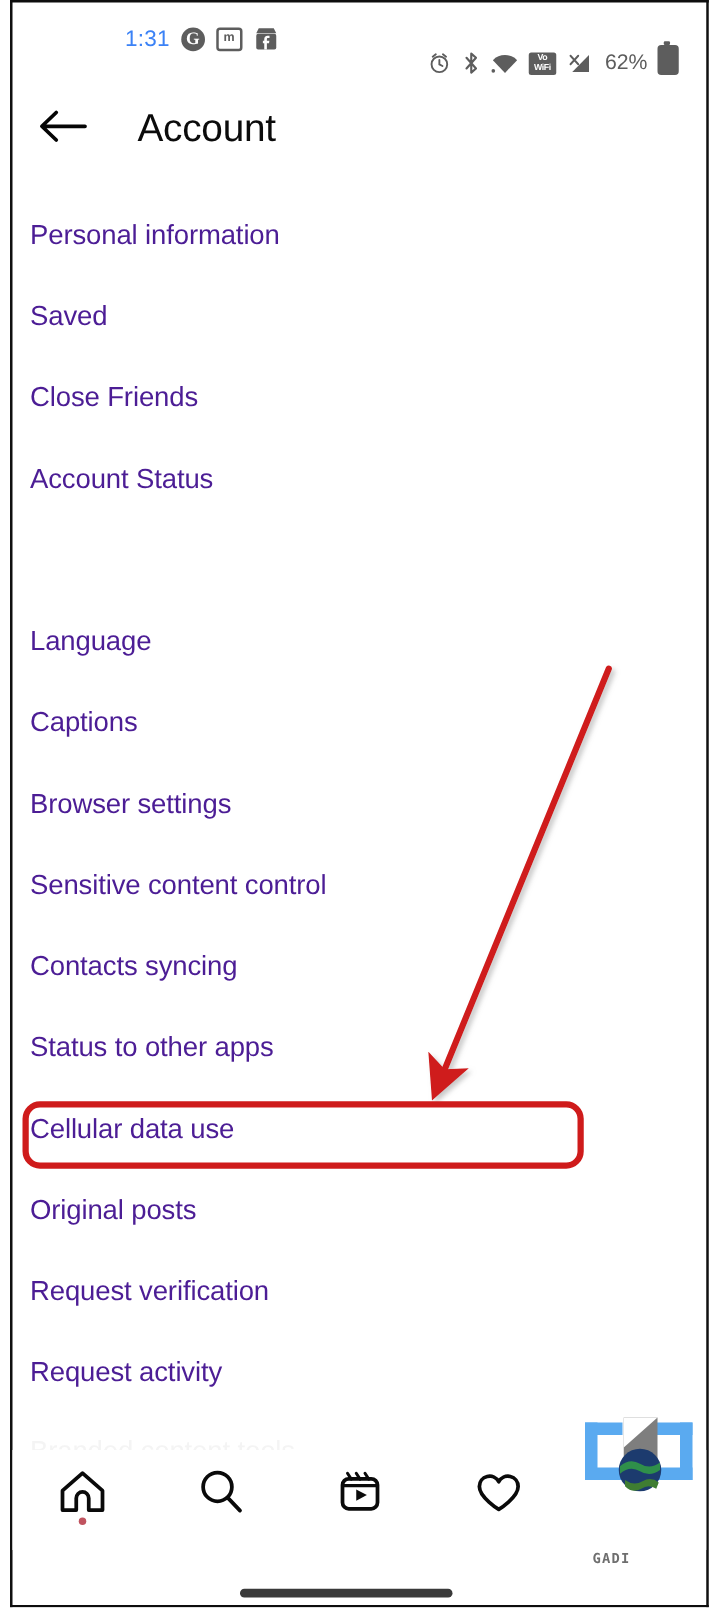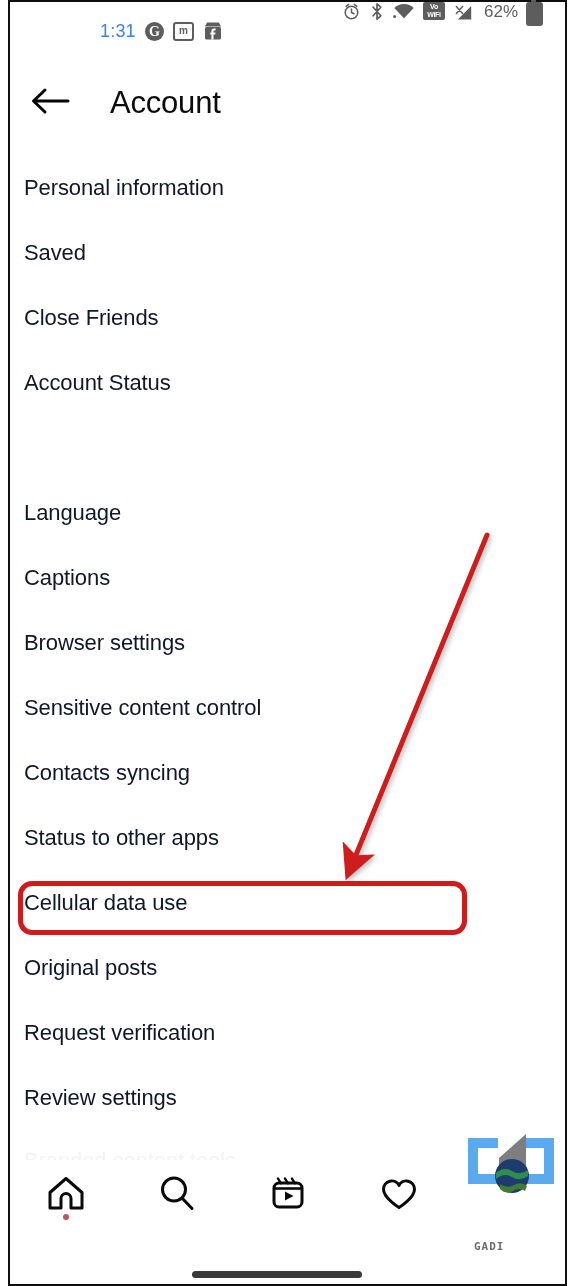--- a/index.html
+++ b/index.html
@@ -25,21 +25,21 @@
     display:flex;align-items:center;color:#5a5a5a;
   }
   #sb-left{
     position:absolute;left:90px;top:0;height:58px;
     display:flex;align-items:center;gap:9px;
   }
   #sb-clock{font-size:18px;color:#3b82f6;letter-spacing:.2px;}
   .sb-ico{display:inline-flex;align-items:center;justify-content:center;}
   #sb-right{
     position:absolute;right:22px;top:0;height:58px;
-    display:flex;align-items:flex-start;gap:8px;
+    display:flex;align-items:flex-end;gap:8px;
   }
   #sb-battpct{font-size:17px;color:#5d5d5d;margin-left:2px;}
 
   
   .g-circle{
     width:19px;height:19px;border-radius:50%;background:#5d5d5d;
     color:#fff;font-size:14px;font-weight:bold;line-height:19px;text-align:center;
     font-family:"Liberation Serif",serif;
   }
   .m-box{
@@ -71,21 +71,21 @@
     font-size:31px;color:#0b0b0b;font-weight:400;letter-spacing:-.2px;
   }
 
   
   #list{position:absolute;left:10px;top:150px;width:555px;height:1000px;}
   .row{
     position:absolute;left:0;width:555px;height:46px;
     display:flex;align-items:center;cursor:pointer;
   }
   .row-label{
-    padding-left:14px;font-size:22px;color:#0f172a;font-weight:400;
+    padding-left:14px;font-size:22px;color:#4c1d95;font-weight:400;
     letter-spacing:-.1px;white-space:nowrap;
   }
   .row.faded .row-label{color:#f4f4f4;}
 
   
   #bottomnav{
     position:absolute;left:10px;top:1160px;width:555px;height:80px;
     display:flex;align-items:flex-start;background:#ffffff;
   }
   .nav-item{
@@ -237,21 +237,21 @@
     <div class="row" style="top:730px">
         <span class="row-label">Cellular data use</span>
       </div>
     <div class="row" style="top:795px">
         <span class="row-label">Original posts</span>
       </div>
     <div class="row" style="top:860px">
         <span class="row-label">Request verification</span>
       </div>
     <div class="row" style="top:925px">
-        <span class="row-label">Review settings</span>
+        <span class="row-label">Request activity</span>
       </div>
     <div class="row faded" style="top:988px">
         <span class="row-label">Branded content tools</span>
       </div>
   </div>
 
   <div id="bottomnav">
 
     <div class="nav-item">
       <span>

